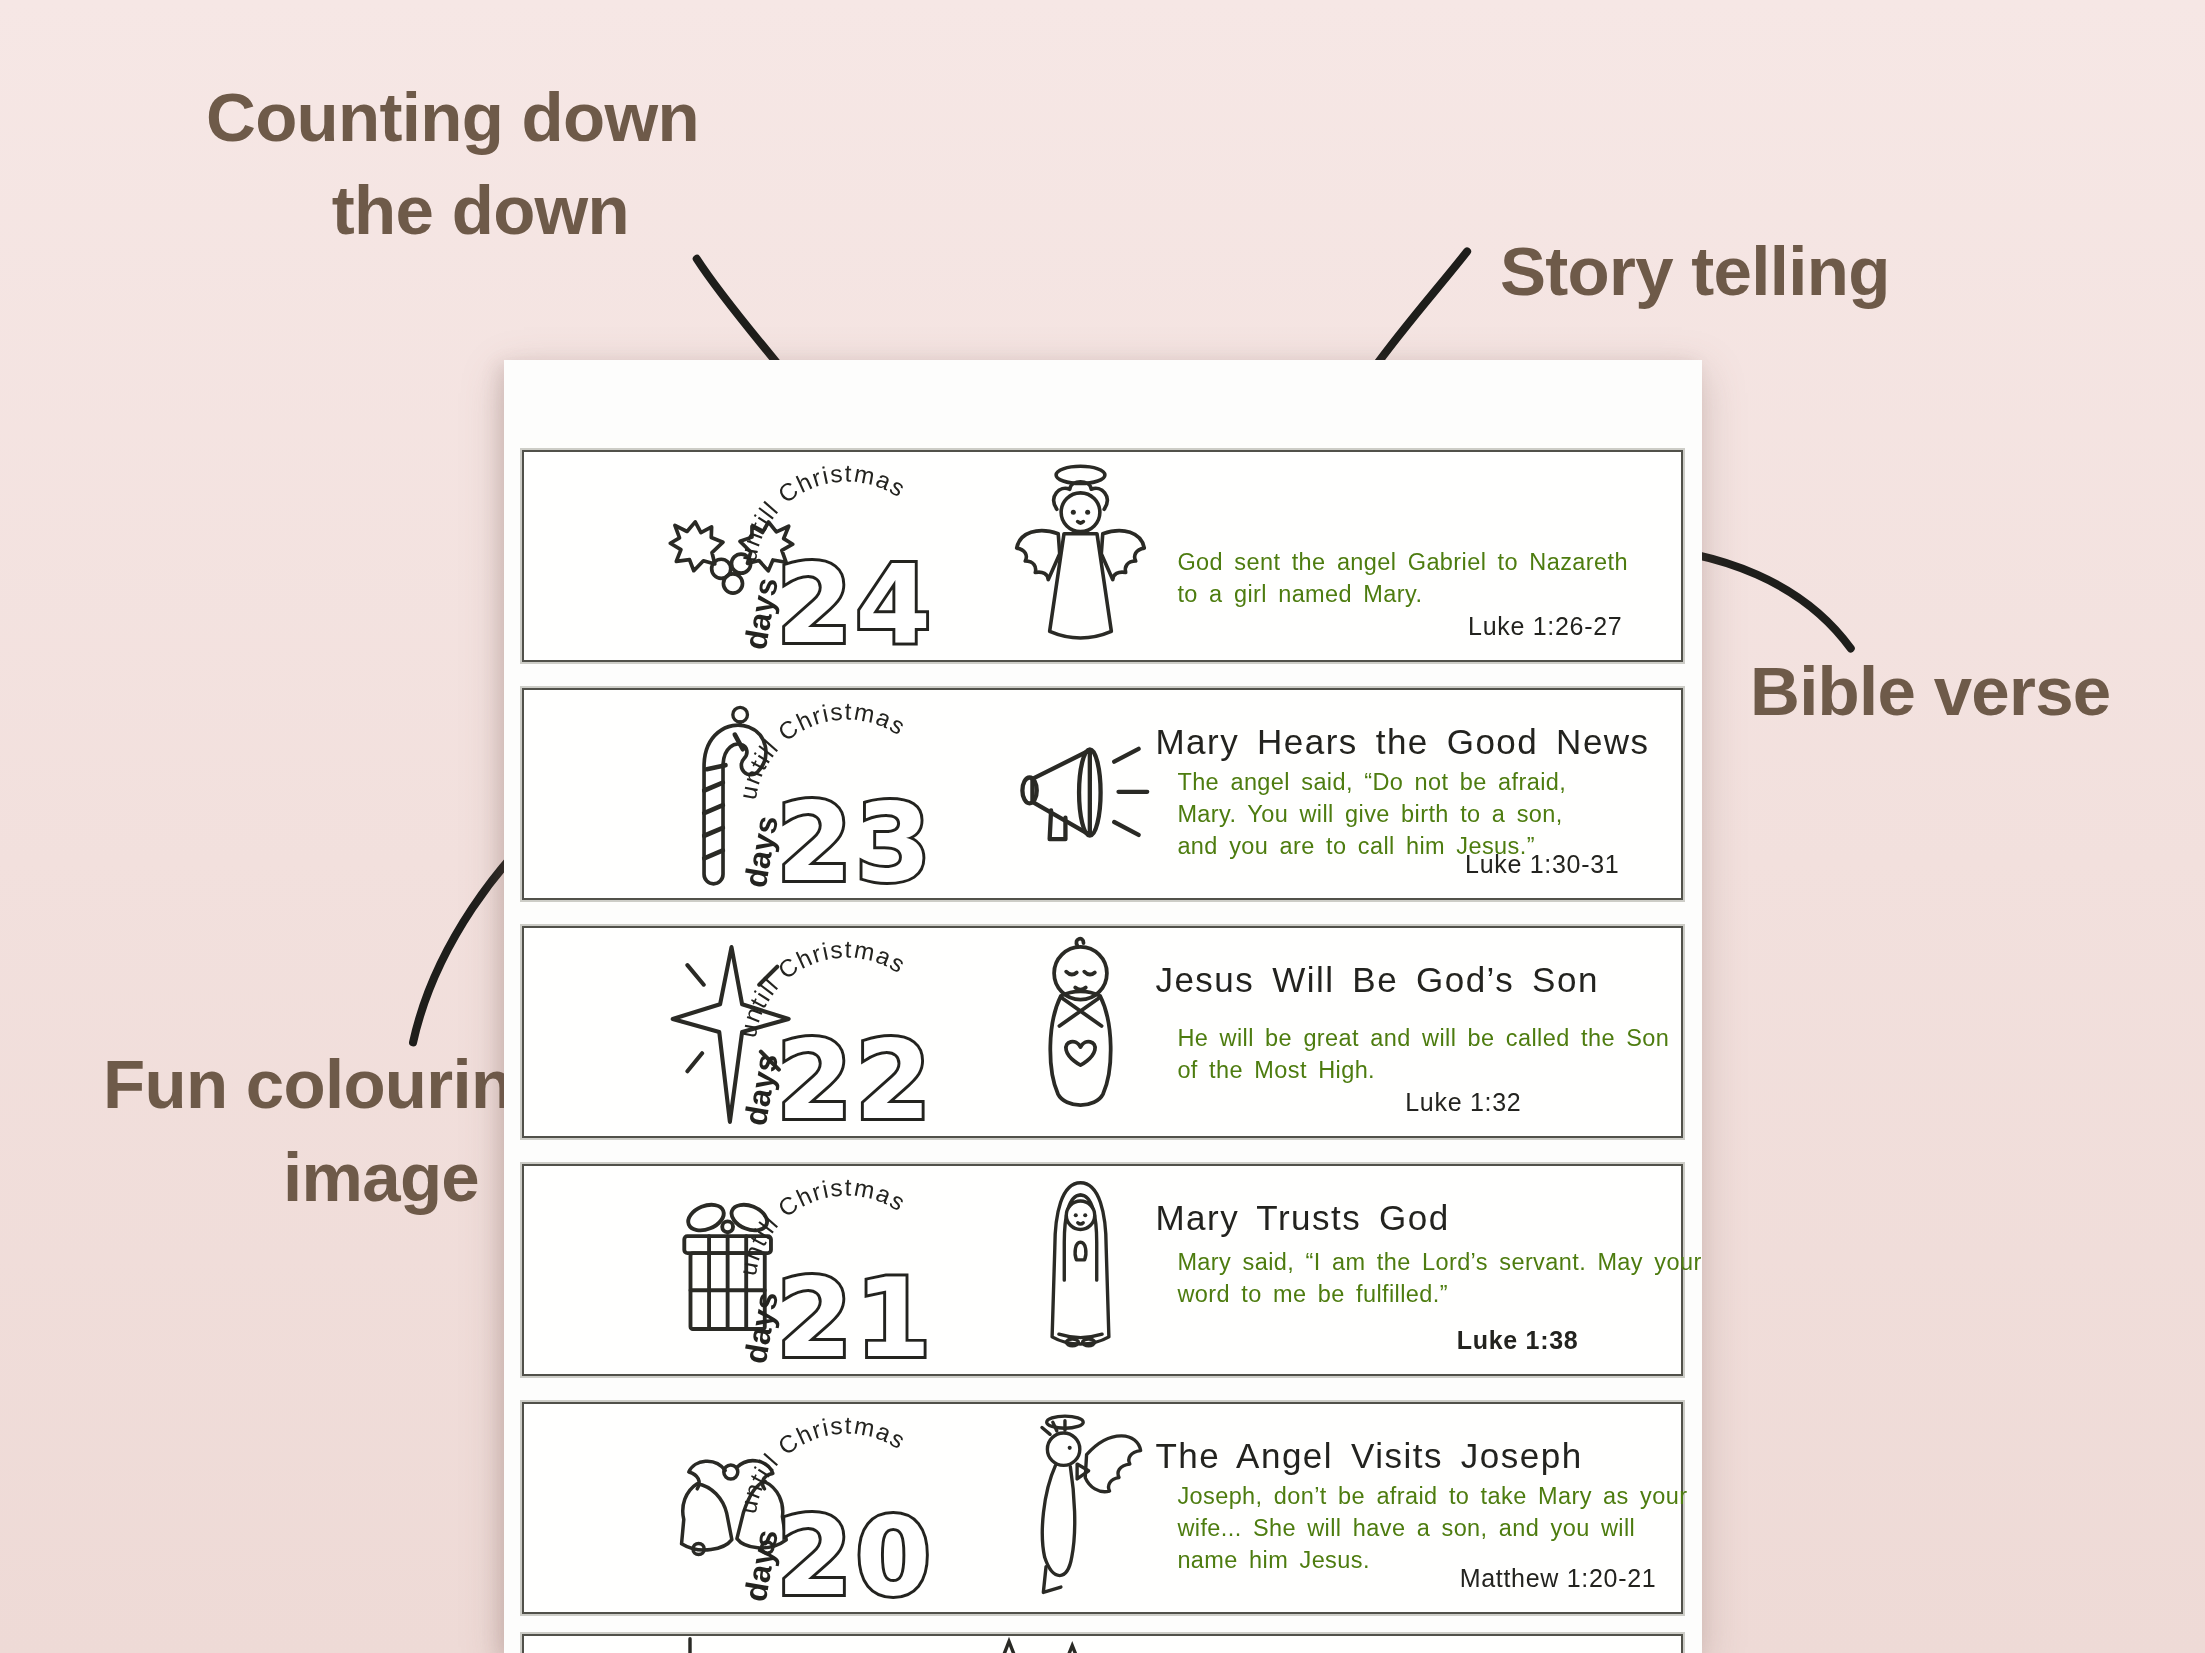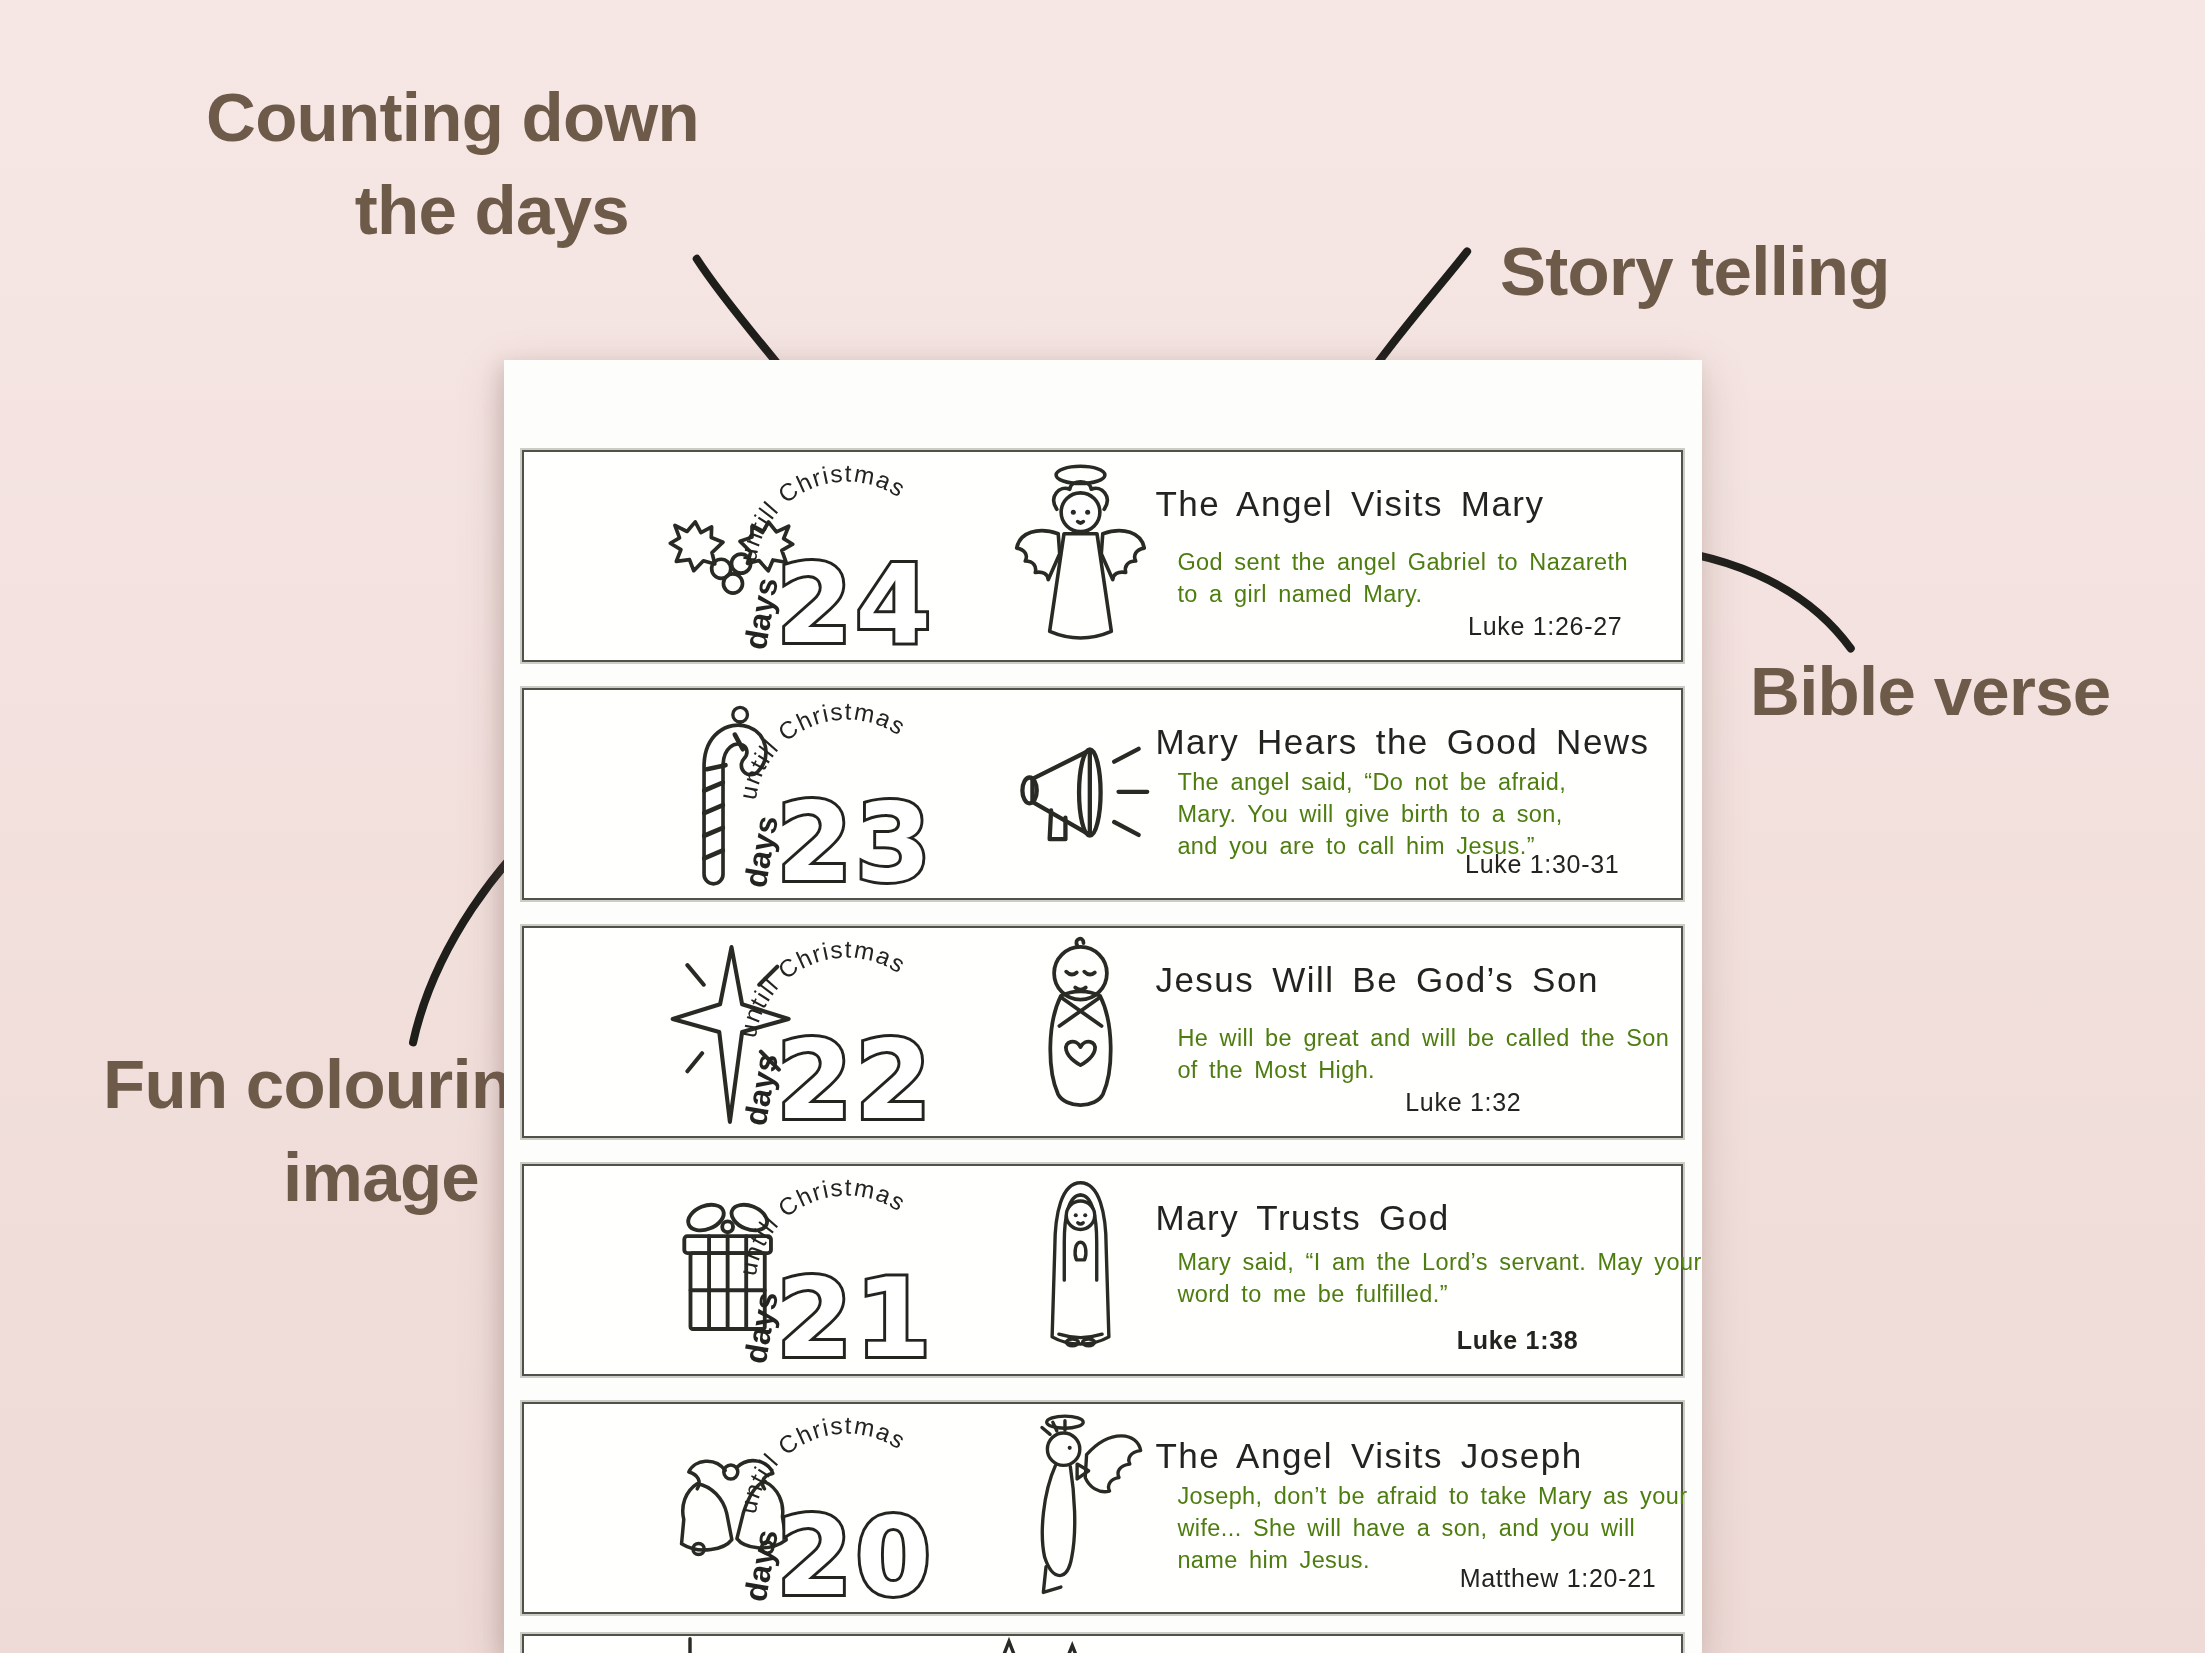--- a/index.html
+++ b/index.html
@@ -82,21 +82,21 @@
     </g>
     <g>
       <path d="M 562,1418 C 588,1300 672,1165 798,1072" stroke-width="11"></path>
       <path d="M 803,1068 C 775,1076 744,1086 716,1094" stroke-width="12"></path>
       <path d="M 803,1068 C 788,1100 772,1136 758,1166" stroke-width="9"></path>
     </g>
   </svg>
 
   <div class="lbl lbl-counting">
     <span>Counting down</span>
-    <span class="l2">the days</span>
+    <span class="l2">the down</span>
   </div>
   <div class="lbl lbl-story">Story telling</div>
   <div class="lbl lbl-bible">Bible verse</div>
   <div class="lbl lbl-colouring">
     <span>Fun colouring</span>
     <span class="l2">image</span>
   </div>
 
   <div class="paper" id="paper">
 
@@ -133,21 +133,20 @@
               <path d="M82,70 C70,52 86,36 100,42 C102,28 128,28 130,42 C144,36 160,52 148,70"></path>
               <circle cx="115" cy="74" r="27" fill="#ffffff"></circle>
               <circle cx="105" cy="74" r="3.5" fill="#2a2a25" stroke="none"></circle>
               <circle cx="125" cy="74" r="3.5" fill="#2a2a25" stroke="none"></circle>
               <path d="M111,87 q4,4 8,0"></path>
               <path d="M84,104 C56,94 30,102 26,124 C38,126 42,134 38,142 C50,142 54,150 52,158 C62,156 70,160 70,168 L86,132 Z"></path>
               <path d="M146,104 C174,94 200,102 204,124 C192,126 188,134 192,142 C180,142 176,150 178,158 C168,156 160,160 160,168 L144,132 Z"></path>
               <path d="M92,104 L138,104 L158,240 C130,252 100,252 72,240 Z"></path>
             </g>
           </svg></div>
-    <div class="strip-title">The Angel Visits Mary</div>
     <div class="strip-body" style="top: 94px;">
           <div>God sent the angel Gabriel to Nazareth</div>
           <div>to a girl named Mary.</div>
         </div>
     <div class="strip-verse" style="right: 59px;">Luke 1:26-27</div>
   </div>
       <div class="strip" style="top: 328px;">
     <div class="icon-box left-icon"><svg viewBox="0 0 170 290" xmlns="http://www.w3.org/2000/svg">
             <g fill="none" stroke-linecap="round">
               <circle cx="98" cy="22" r="11" stroke="#2a2a25" stroke-width="5"></circle>

